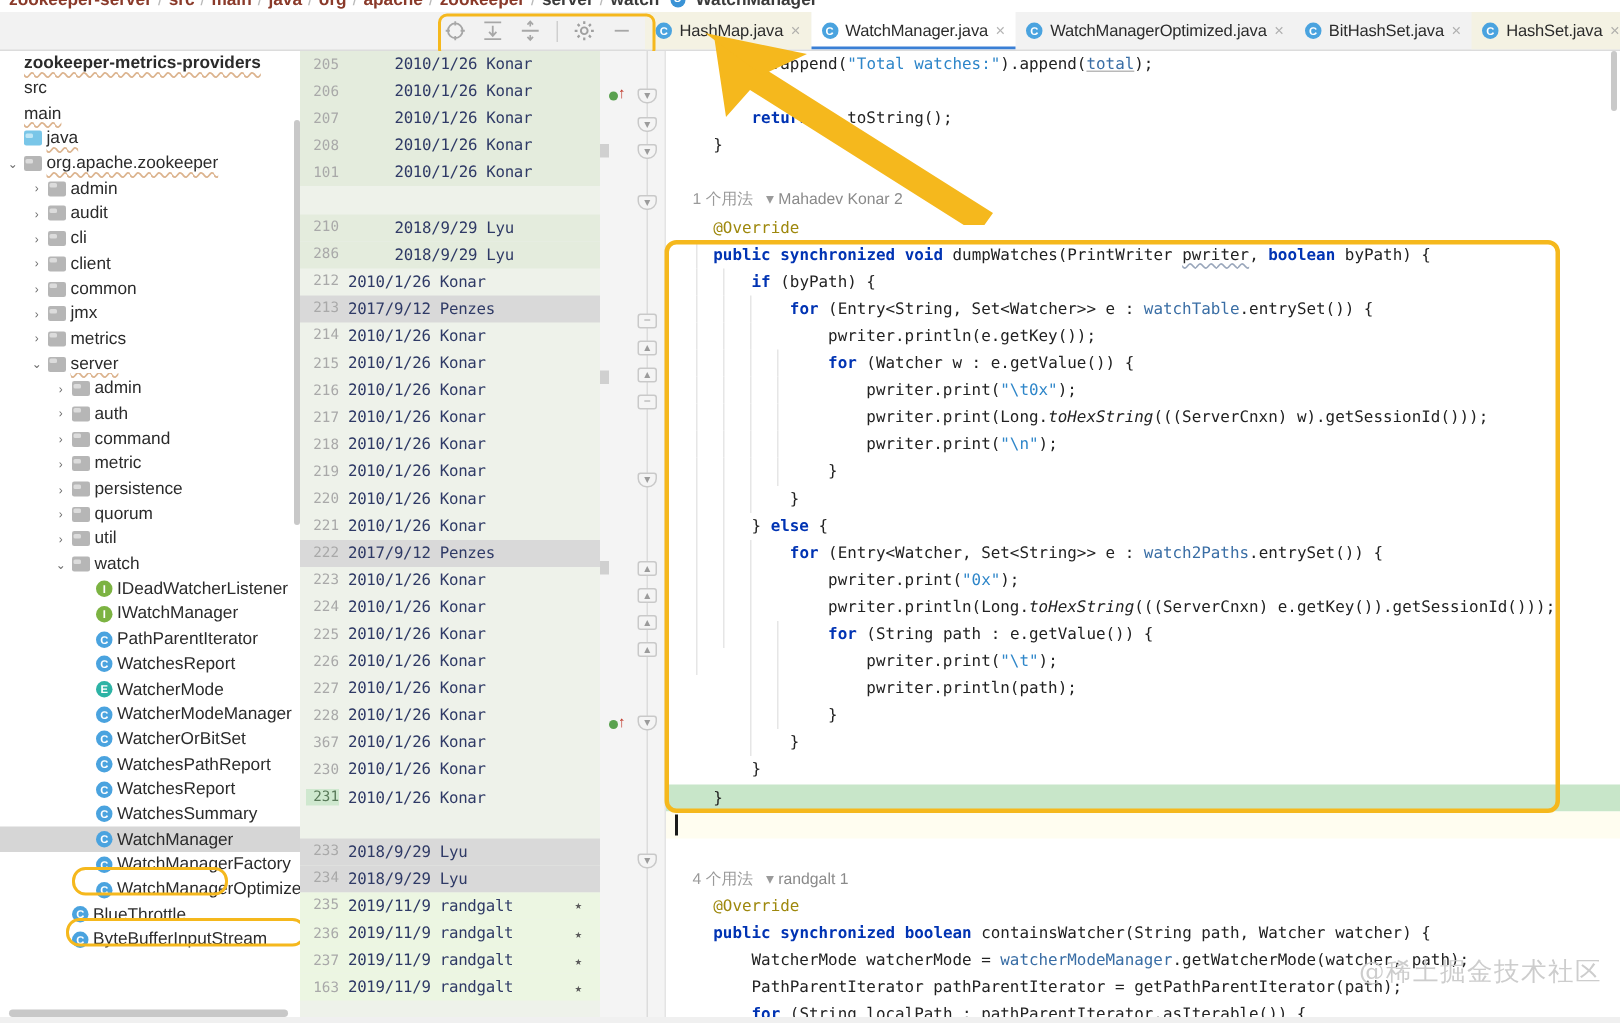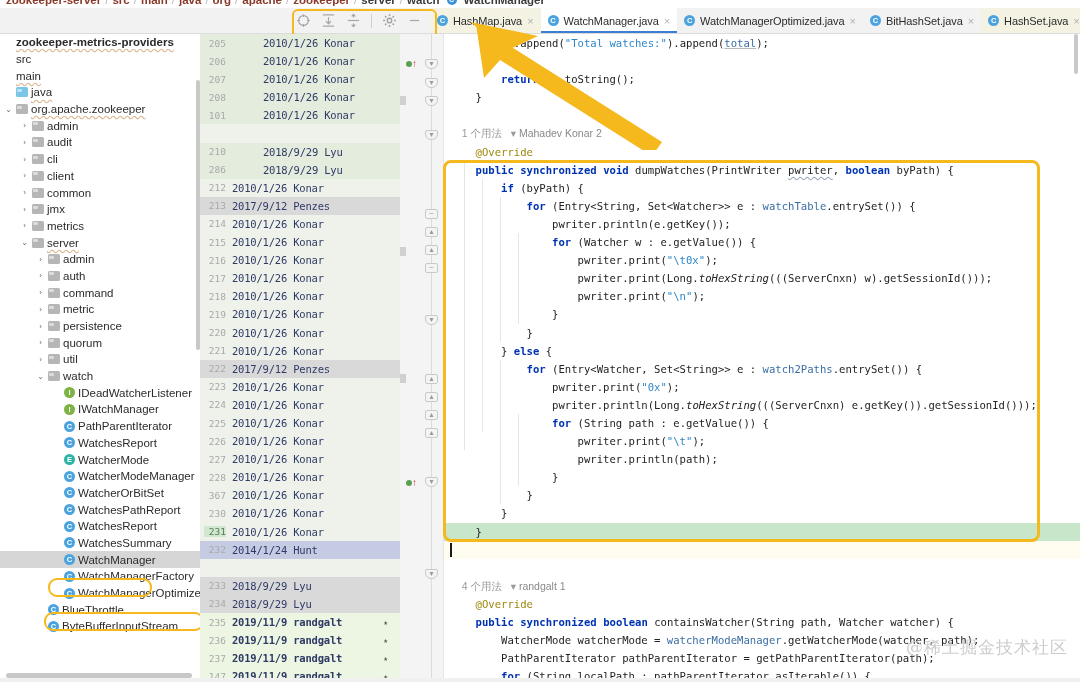--- a/index.html
+++ b/index.html
@@ -126,21 +126,21 @@
   .brow .ln{
     width:22px; text-align:right; color:#a9a9a9; font-size:9.5px; flex:none;
   }
   .brow .txt{ letter-spacing:-.2px; }
   .brow.shade{ background:#d9d9d9; }
   .brow.green{ background:#e4ecdd;gap:37px; }
   .brow.lgreen{ background:#ecf6e2; }
   .brow.cur{ background:#c5cbe3; }
   .brow.curline .ln{ background:#cfe8cf; color:#5a7a5a; }
   .brow .star{ position:absolute; right:12px; color:#5a5a5a; font-size:10px; }
-  .brow.bold .txt{ font-weight:bold; }
+  .brow.bold .txt{ font-weight:normal; }
 
   
   .gutter{
     position:absolute; left:400px; top:34px; width:44px; height:648px;
     background:#f4f4f4; border-right:1px solid #e4e4e4;
   }
   .foldline{
     position:absolute; left:31px; top:0; width:1px; height:648px; background:#dcdcdc;
   }
   .fold{
@@ -581,24 +581,20 @@
         <span class="txt">2010/1/26 Konar</span>
       </div>
       <div class="brow plain">
         <span class="ln">230</span>
         <span class="txt">2010/1/26 Konar</span>
       </div>
       <div class="brow curline">
         <span class="ln">231</span>
         <span class="txt">2010/1/26 Konar</span>
       </div>
-      <div class="brow cur">
-        <span class="ln">232</span>
-        <span class="txt">2014/1/24 Hunt</span>
-      </div>
       <div class="brow plain">
         <span class="ln"></span>
         <span class="txt"></span>
       </div>
       <div class="brow shade">
         <span class="ln">233</span>
         <span class="txt">2018/9/29 Lyu</span>
       </div>
       <div class="brow shade">
         <span class="ln">234</span>
@@ -613,21 +609,21 @@
         <span class="ln">236</span>
         <span class="txt">2019/11/9 randgalt</span>
         <span class="star" style="font-size: 8px;">★</span>
       </div>
       <div class="brow lgreen bold">
         <span class="ln">237</span>
         <span class="txt">2019/11/9 randgalt</span>
         <span class="star" style="font-size: 8px;">★</span>
       </div>
       <div class="brow lgreen bold">
-        <span class="ln">147</span>
+        <span class="ln">163</span>
         <span class="txt">2019/11/9 randgalt</span>
         <span class="star" style="font-size: 8px;">★</span>
       </div>
     </div>
 
   <div class="gutter">
     <div class="foldline"></div>
     <div class="vcsmark" style="top:24px;"><span class="dot"></span><span class="up">↑</span></div>
     <div class="vcsmark" style="top:443px;"><span class="dot"></span><span class="up">↑</span></div>
     <div class="gmark" style="top:62px;"></div>

